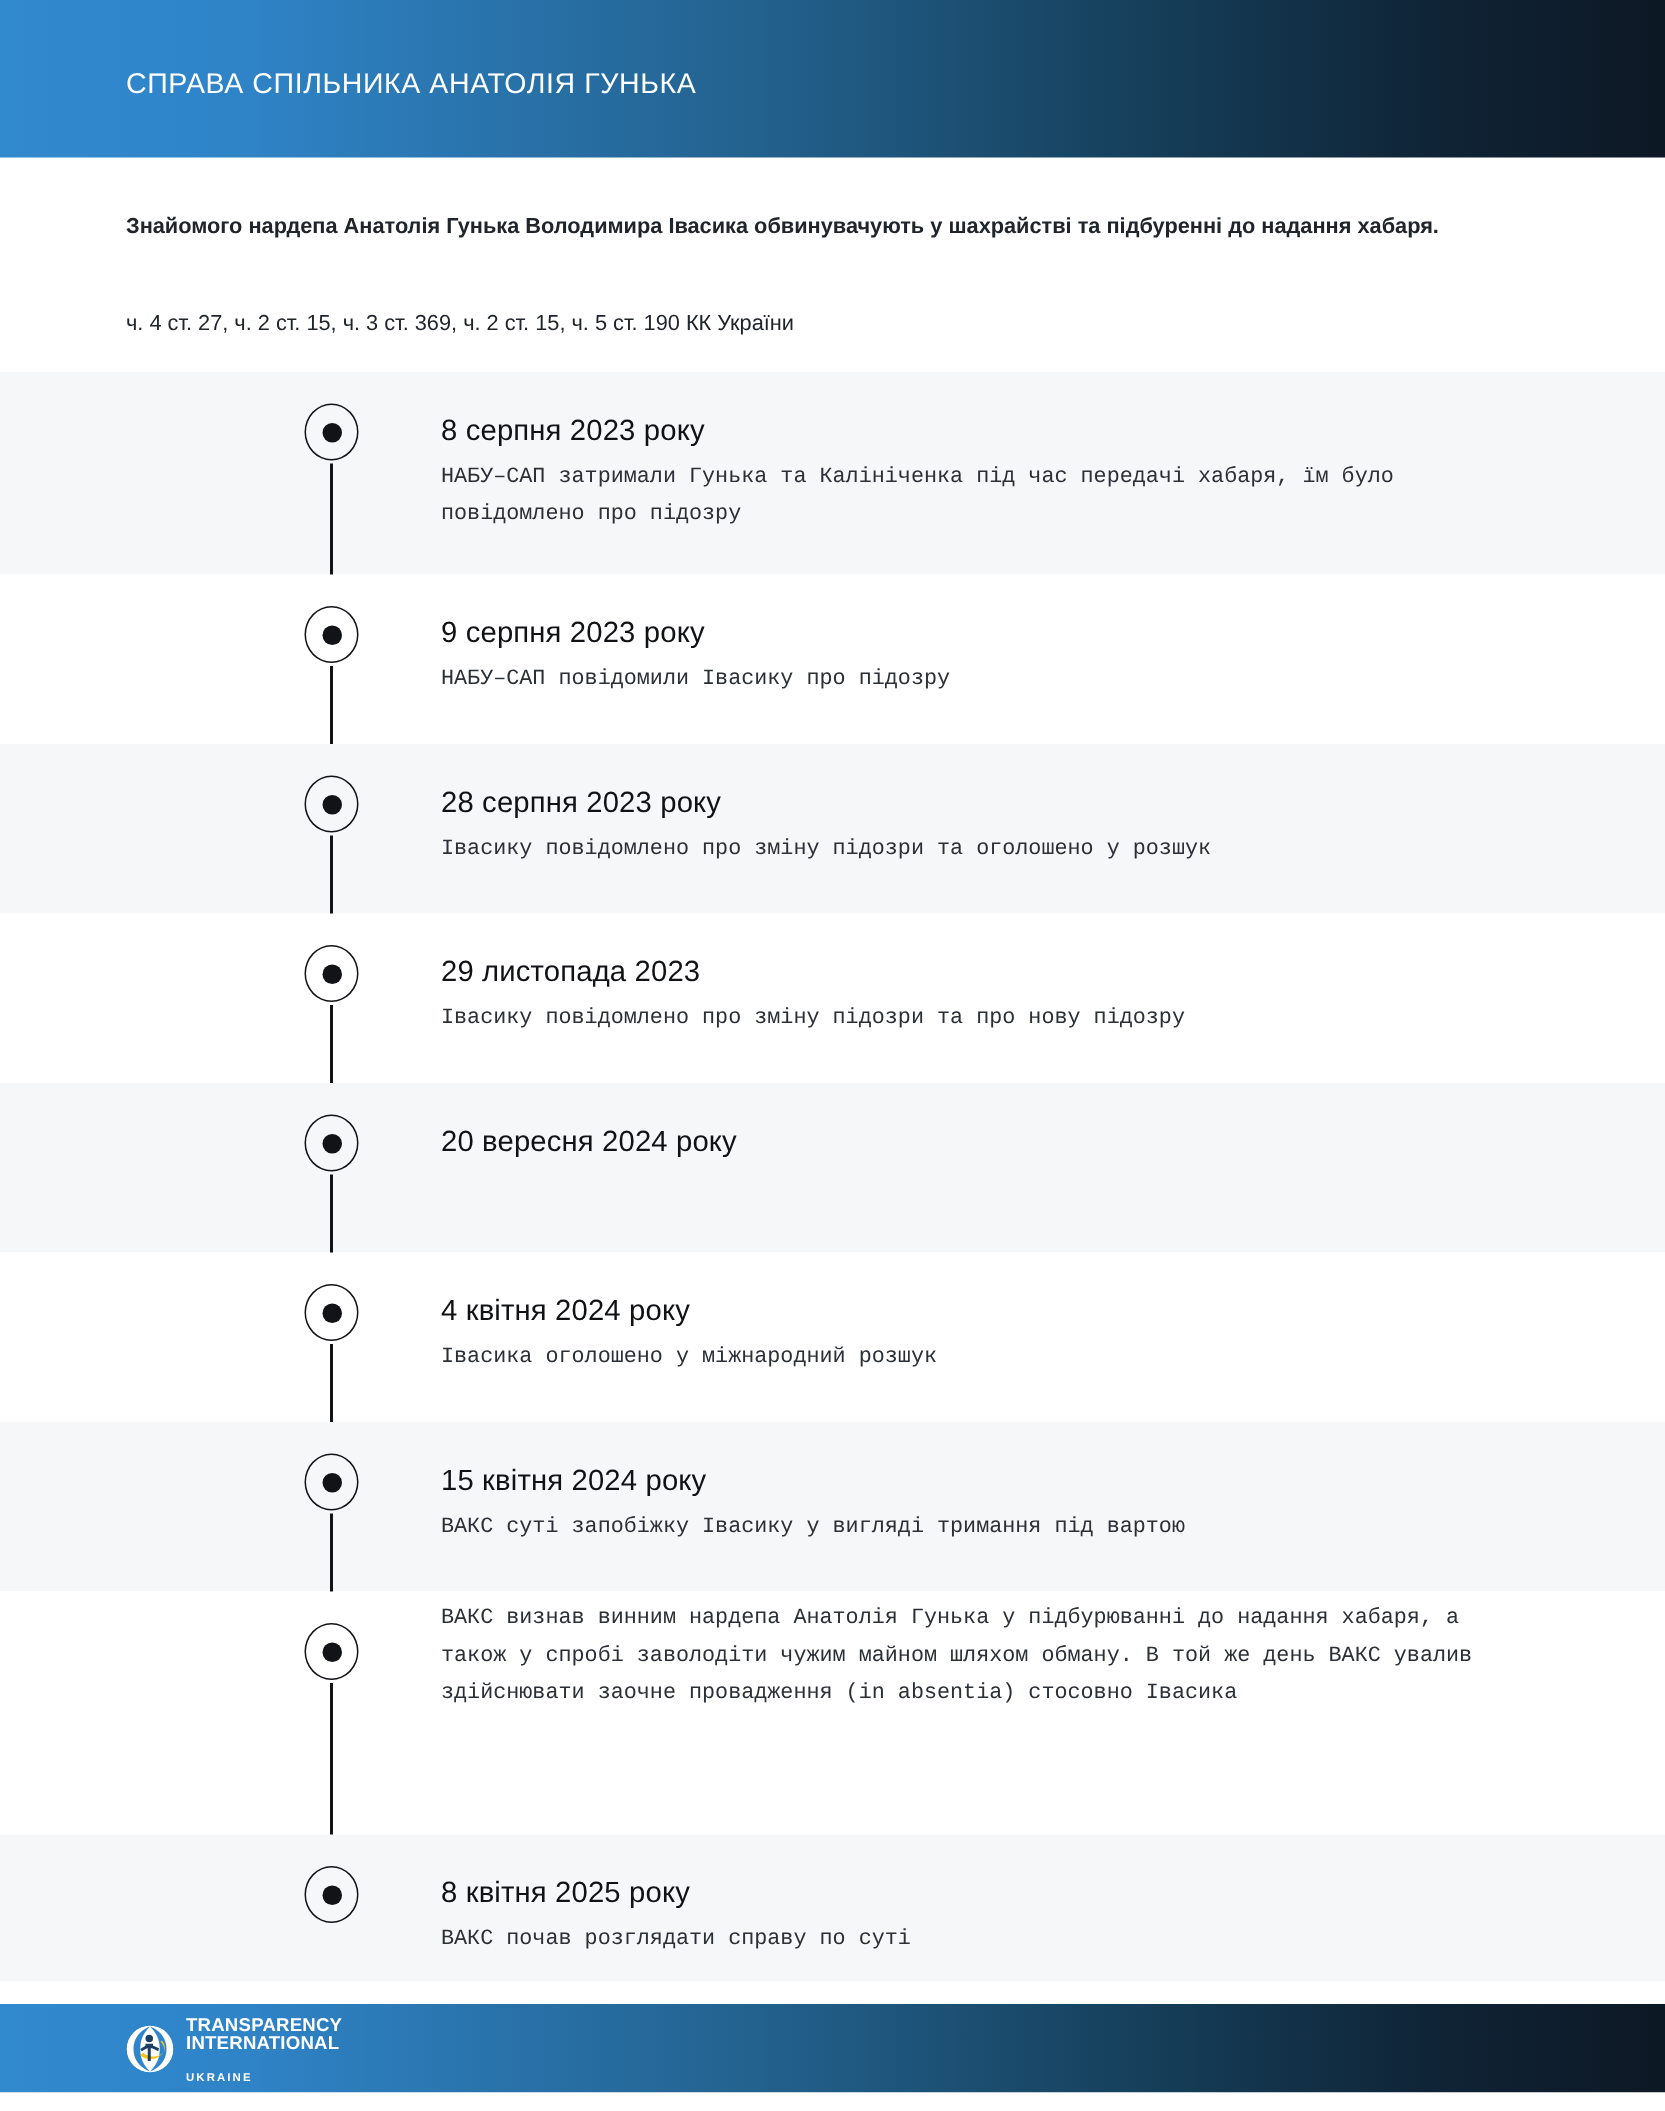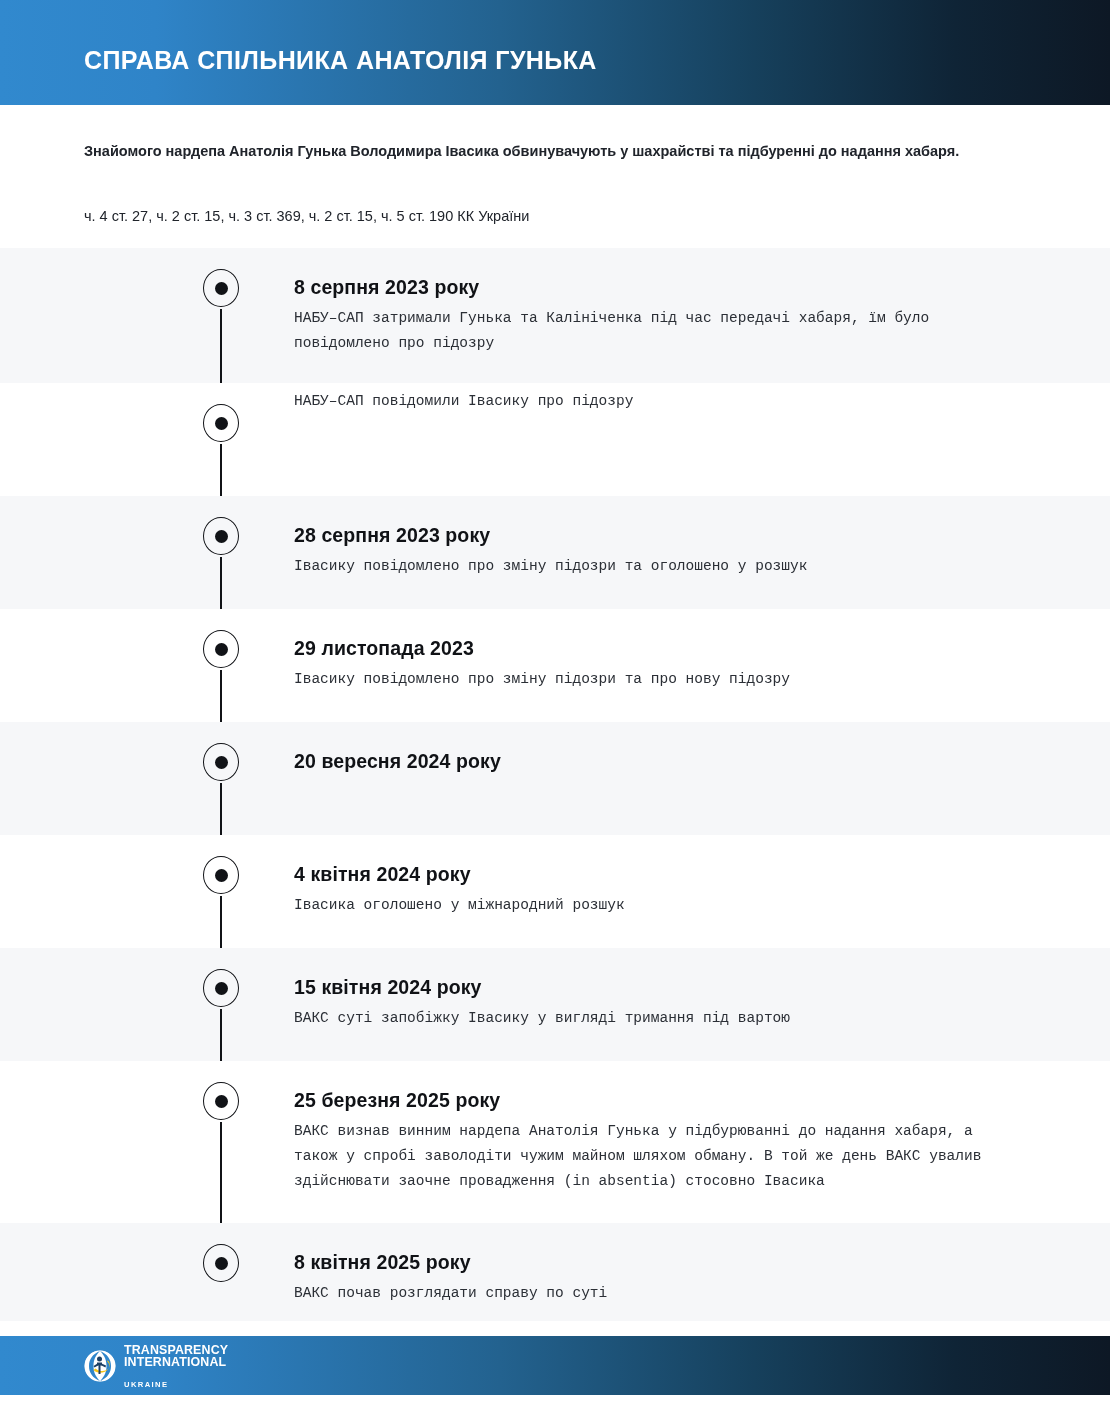--- a/index.html
+++ b/index.html
@@ -29,22 +29,22 @@
     left: 0;
     top: 0;
     width: 1110px;
     height: 105px;
     background: linear-gradient(90deg, #3189ce 0%, #2f84c8 14%, #23628f 45%, #16405c 68%, #0f2436 86%, #0d1825 100%);
   }
   .header-title {
     position: absolute;
     left: 84px;
     top: 46px;
-    font-size: 25px;
-    font-weight: bold;
+    font-size: 19px;
+    font-weight: normal;
     letter-spacing: 0.4px;
     color: #ffffff;
     text-transform: uppercase;
     white-space: nowrap;
   }
 
   
   .intro {
     position: absolute;
     left: 84px;
@@ -127,21 +127,21 @@
   }
 
   .tl-body {
     position: absolute;
     left: 294px;
     top: 0;
     width: 716px;
   }
   .tl-date {
     font-size: 19.5px;
-    font-weight: bold;
+    font-weight: normal;
     color: #101216;
     letter-spacing: 0.1px;
     line-height: 26px;
     margin: 0;
     padding-top: 26px;
   }
   .tl-desc {
     font-size: 14.5px;
     color: #2b2f36;
     line-height: 25px;
@@ -226,20 +226,21 @@
           <p class="tl-desc">НАБУ–САП затримали Гунька та Калініченка під час передачі хабаря, їм було повідомлено про підозру</p>
         </div>
       </div>
       <div class="tl-row" style="height: 113px;">
         <div class="tl-marker">
           <span class="ring"></span>
           <span class="core"></span>
         </div>
         <div class="tl-connector" style="height: 73px;"></div>
         <div class="tl-body">
+          <p class="tl-date">9 серпня 2023 року</p>
           <p class="tl-desc">НАБУ–САП повідомили Івасику про підозру</p>
         </div>
       </div>
       <div class="tl-row alt" style="height: 113px;">
         <div class="tl-marker">
           <span class="ring"></span>
           <span class="core"></span>
         </div>
         <div class="tl-connector" style="height: 73px;"></div>
         <div class="tl-body">
@@ -290,21 +291,20 @@
           <p class="tl-desc">ВАКС суті запобіжку Івасику у вигляді тримання під вартою</p>
         </div>
       </div>
       <div class="tl-row" style="height: 162px;">
         <div class="tl-marker">
           <span class="ring"></span>
           <span class="core"></span>
         </div>
         <div class="tl-connector" style="height: 122px;"></div>
         <div class="tl-body">
-          <p class="tl-date">25 березня 2025 року</p>
           <p class="tl-desc">ВАКС визнав винним нардепа Анатолія Гунька у підбурюванні до надання хабаря, а також у спробі заволодіти чужим майном шляхом обману. В той же день ВАКС увалив здійснювати заочне провадження (in absentia) стосовно Івасика</p>
         </div>
       </div>
       <div class="tl-row alt" style="height: 98px;">
         <div class="tl-marker">
           <span class="ring"></span>
           <span class="core"></span>
         </div>
         <div class="tl-body">
           <p class="tl-date">8 квітня 2025 року</p>

